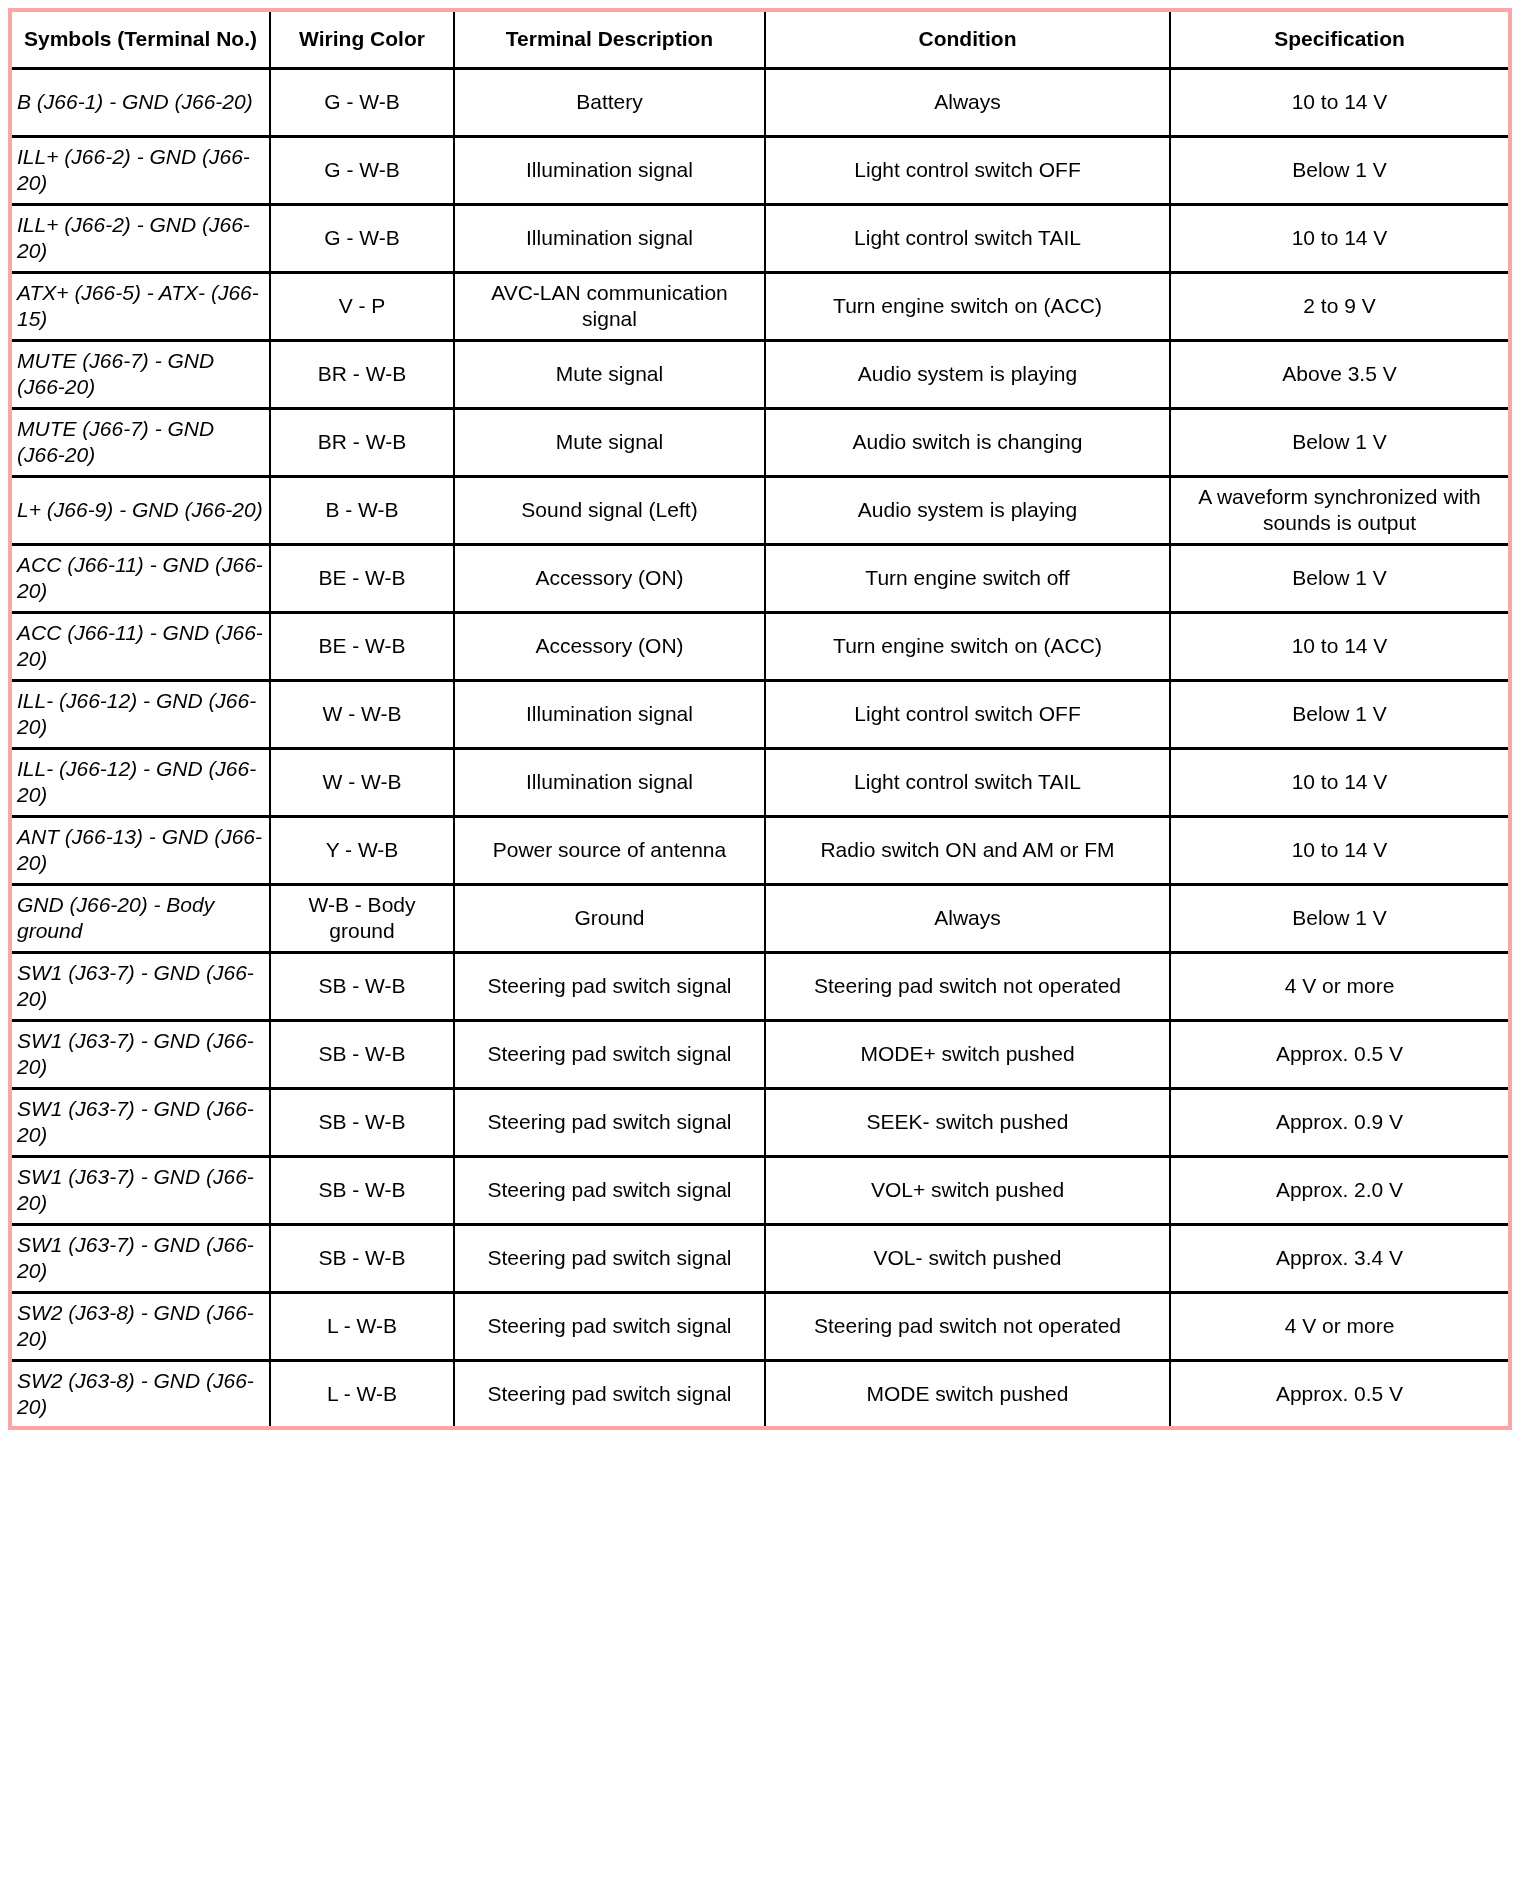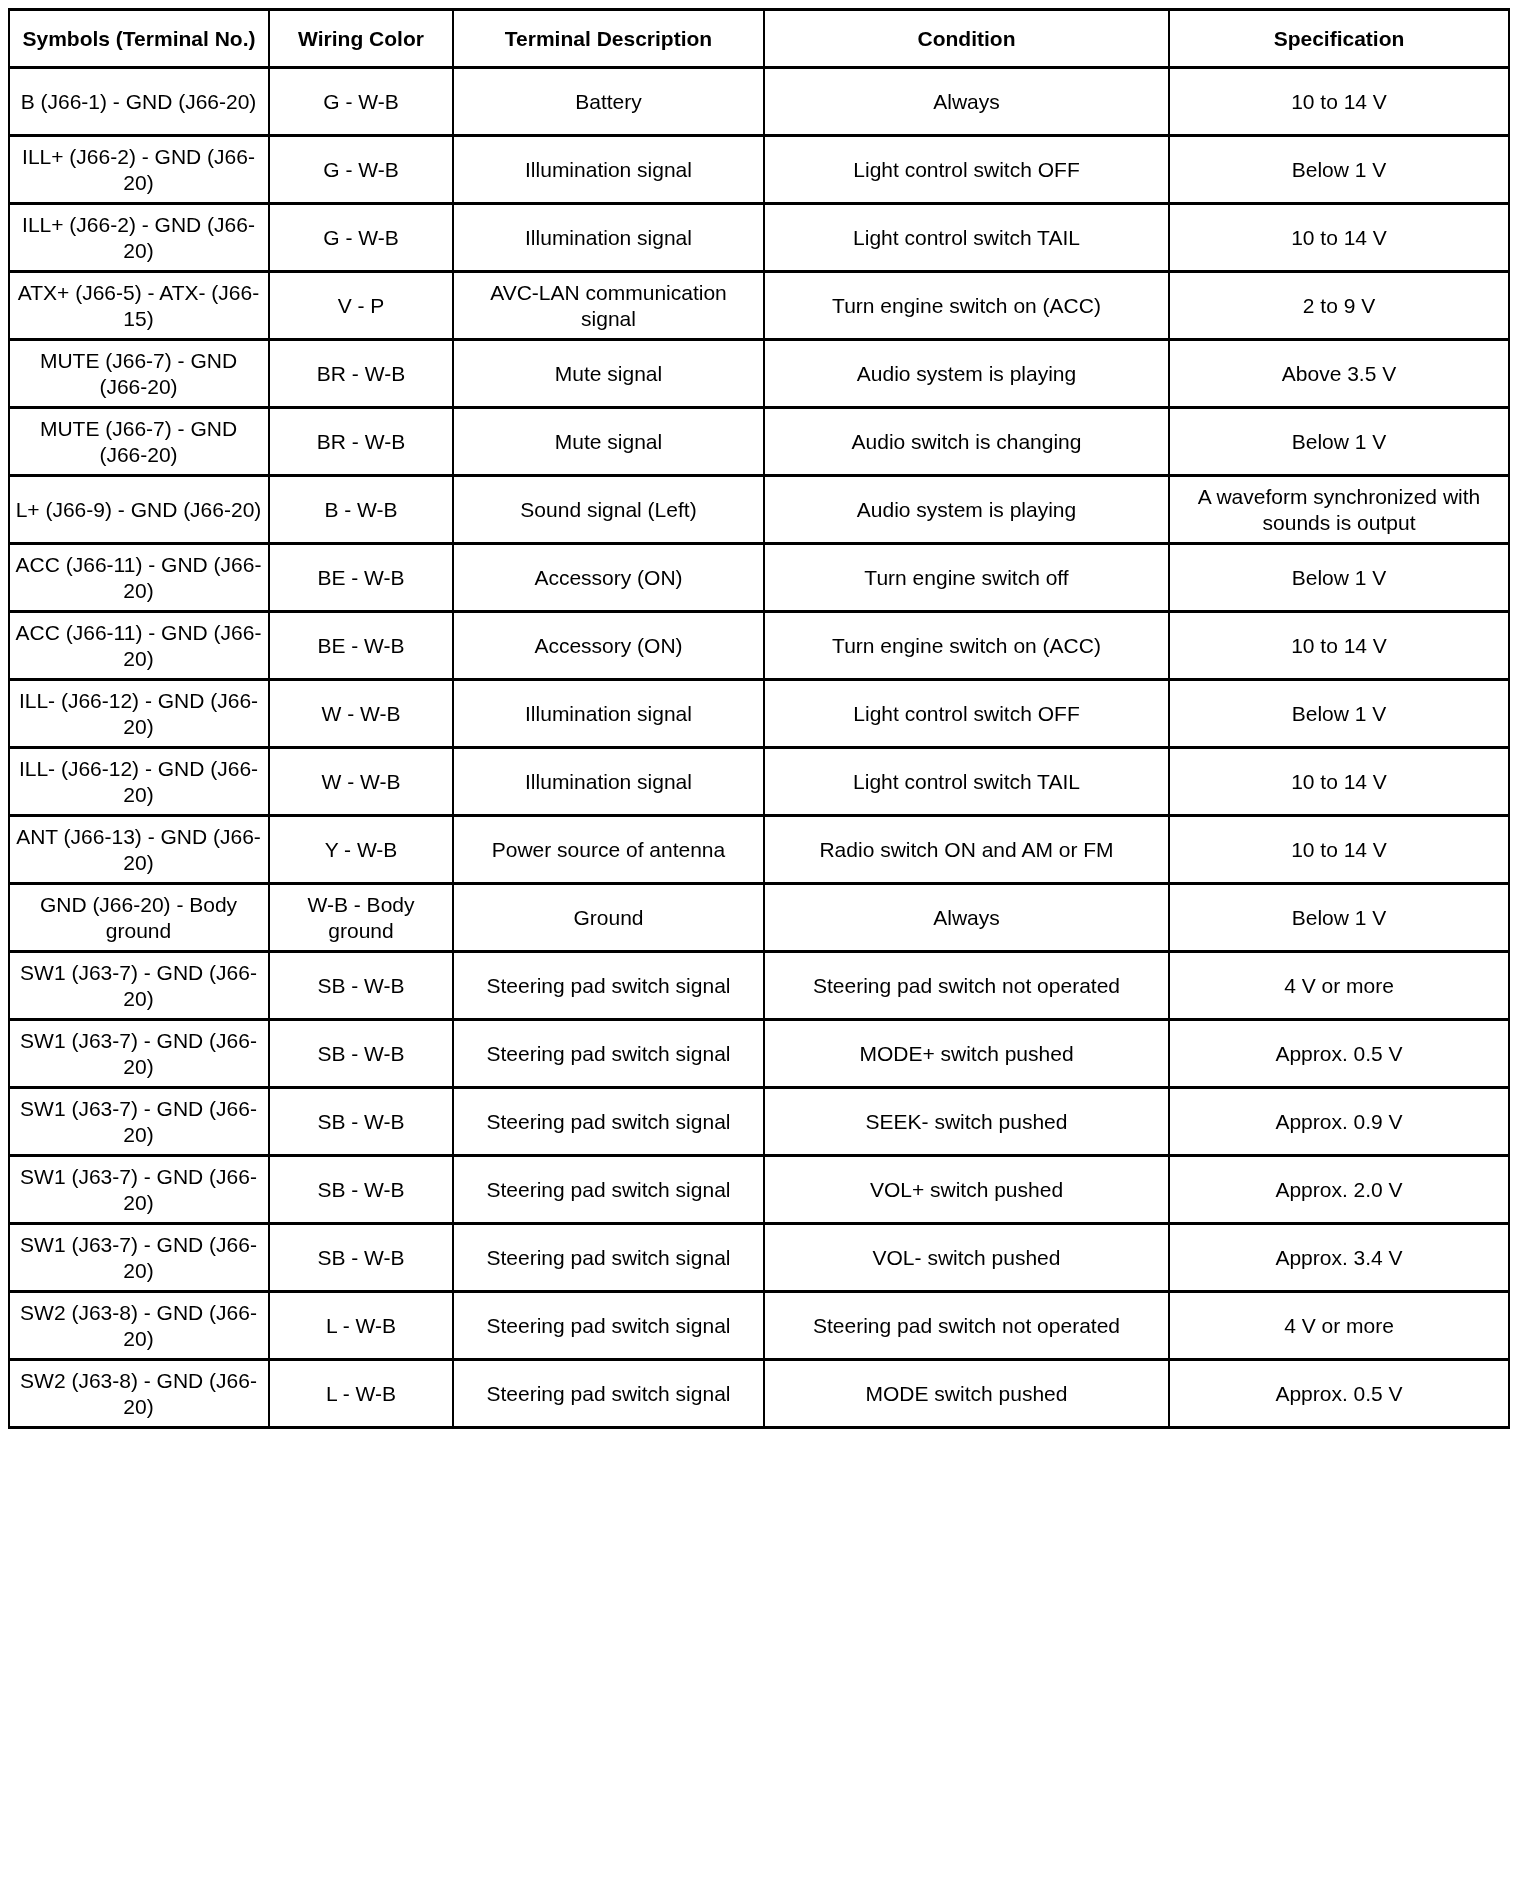--- a/index.html
+++ b/index.html
@@ -9,21 +9,21 @@
   }
   body {
     padding: 8px;
     font-family: "Liberation Sans", sans-serif;
     color: #000000;
   }
   table.spec-table {
     border-collapse: collapse;
     table-layout: fixed;
     width: 1500px;
-    border: 1px solid #fca5a5;
+    border: 4px solid #fca5a5;
   }
   .spec-table th,
   .spec-table td {
     border-left: 2px solid #000000;
     border-right: 2px solid #000000;
     border-top: 3px solid #000000;
     border-bottom: 3px solid #000000;
     vertical-align: middle;
     text-align: center;
     padding: 4px 6px;
@@ -31,22 +31,23 @@
     line-height: 26px;
     overflow: hidden;
     word-wrap: break-word;
   }
   .spec-table thead tr { height: 58px; }
   .spec-table tbody tr { height: 68px; }
   .spec-table thead th {
     font-weight: bold;
   }
   .spec-table td.c-symbol {
-    text-align: center;
+    text-align: left;
     padding-left: 5px;
+    font-style: italic;
   }
 </style>
 </head>
 <body>
 
 <table class="spec-table">
   <colgroup>
     <col style="width:260px">
     <col style="width:184px">
     <col style="width:311px">

